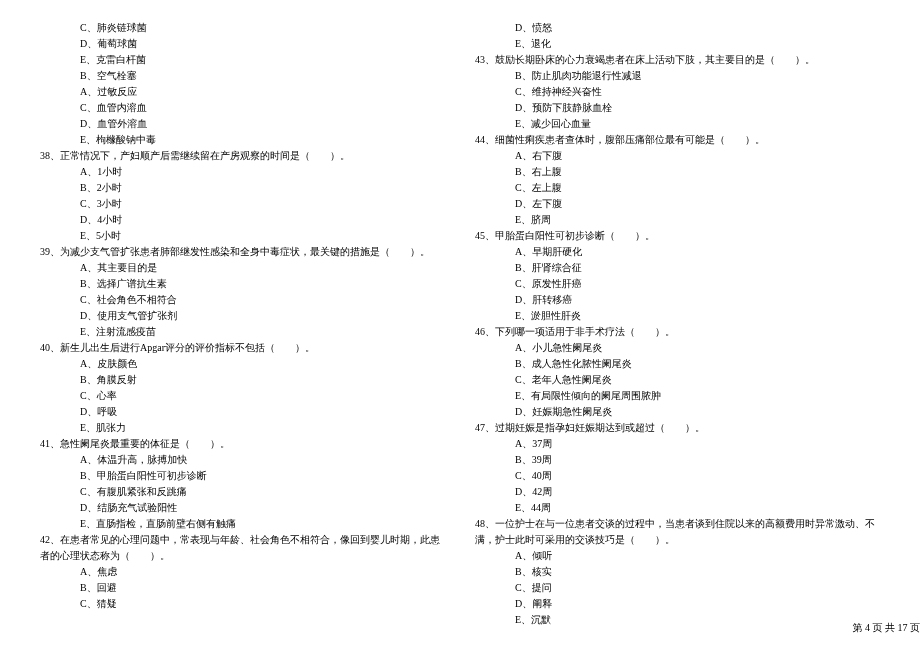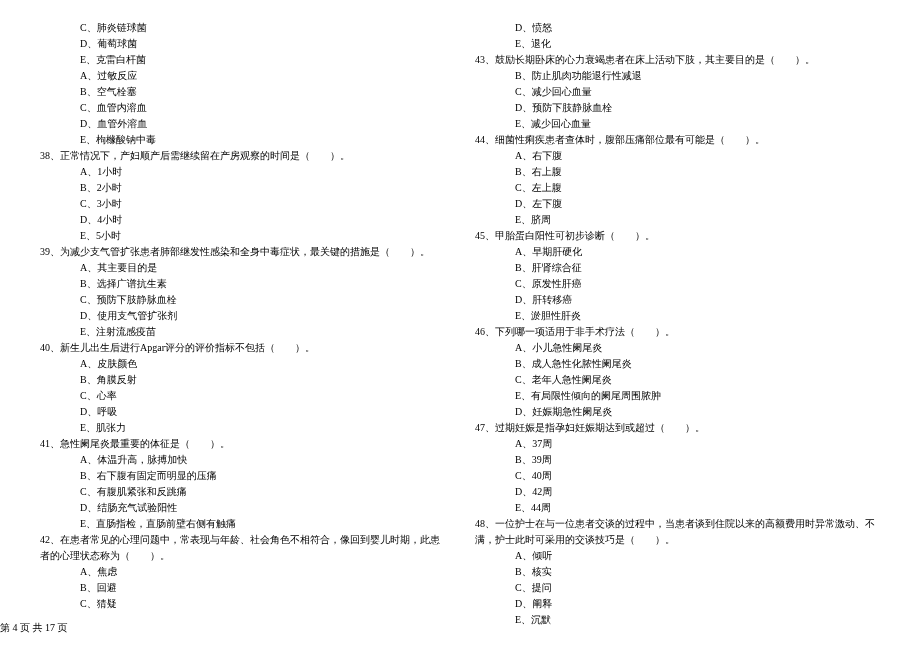--- a/index.html
+++ b/index.html
@@ -29,80 +29,80 @@
       padding-left: 40px;
     }
     .question {
       padding-left: 0;
     }
     .footer {
       position: absolute;
       bottom: 15px;
       left: 0;
       right: 0;
-      text-align: left;
+      text-align: right;
       font-size: 10px;
     }
   </style>
 </head>
 <body>
 
 <div class="columns">
   <div class="col">
     <div class="option">C、肺炎链球菌</div>
     <div class="option">D、葡萄球菌</div>
     <div class="option">E、克雷白杆菌</div>
 
+    <div class="option">B、空气栓塞</div>
     <div class="option">A、过敏反应</div>
-    <div class="option">B、空气栓塞</div>
     <div class="option">C、血管内溶血</div>
     <div class="option">D、血管外溶血</div>
     <div class="option">E、枸橼酸钠中毒</div>
 
     <div class="question">38、正常情况下，产妇顺产后需继续留在产房观察的时间是（　　）。</div>
     <div class="option">A、1小时</div>
     <div class="option">B、2小时</div>
     <div class="option">C、3小时</div>
     <div class="option">D、4小时</div>
     <div class="option">E、5小时</div>
 
     <div class="question">39、为减少支气管扩张患者肺部继发性感染和全身中毒症状，最关键的措施是（　　）。</div>
     <div class="option">A、其主要目的是</div>
     <div class="option">B、选择广谱抗生素</div>
-    <div class="option">C、预防下肢静脉血栓</div>
+    <div class="option">C、社会角色不相符合</div>
     <div class="option">D、使用支气管扩张剂</div>
     <div class="option">E、注射流感疫苗</div>
 
     <div class="question">40、新生儿出生后进行Apgar评分的评价指标不包括（　　）。</div>
     <div class="option">A、皮肤颜色</div>
     <div class="option">B、角膜反射</div>
     <div class="option">C、心率</div>
     <div class="option">D、呼吸</div>
     <div class="option">E、肌张力</div>
 
     <div class="question">41、急性阑尾炎最重要的体征是（　　）。</div>
     <div class="option">A、体温升高，脉搏加快</div>
-    <div class="option">B、右下腹有固定而明显的压痛</div>
+    <div class="option">B、甲胎蛋白阳性可初步诊断</div>
     <div class="option">C、有腹肌紧张和反跳痛</div>
     <div class="option">D、结肠充气试验阳性</div>
     <div class="option">E、直肠指检，直肠前壁右侧有触痛</div>
 
     <div class="question">42、在患者常见的心理问题中，常表现与年龄、社会角色不相符合，像回到婴儿时期，此患者的心理状态称为（　　）。</div>
     <div class="option">A、焦虑</div>
     <div class="option">B、回避</div>
     <div class="option">C、猜疑</div>
   </div>
 
   <div class="col">
     <div class="option">D、愤怒</div>
     <div class="option">E、退化</div>
 
     <div class="question">43、鼓励长期卧床的心力衰竭患者在床上活动下肢，其主要目的是（　　）。</div>
     <div class="option">B、防止肌肉功能退行性减退</div>
-    <div class="option">C、减少回心血量</div>
+    <div class="option">C、维持神经兴奋性</div>
     <div class="option">D、预防下肢静脉血栓</div>
     <div class="option">E、减少回心血量</div>
 
     <div class="question">44、细菌性痢疾患者查体时，腹部压痛部位最有可能是（　　）。</div>
     <div class="option">A、右下腹</div>
     <div class="option">B、右上腹</div>
     <div class="option">C、左上腹</div>
     <div class="option">D、左下腹</div>
     <div class="option">E、脐周</div>
 

